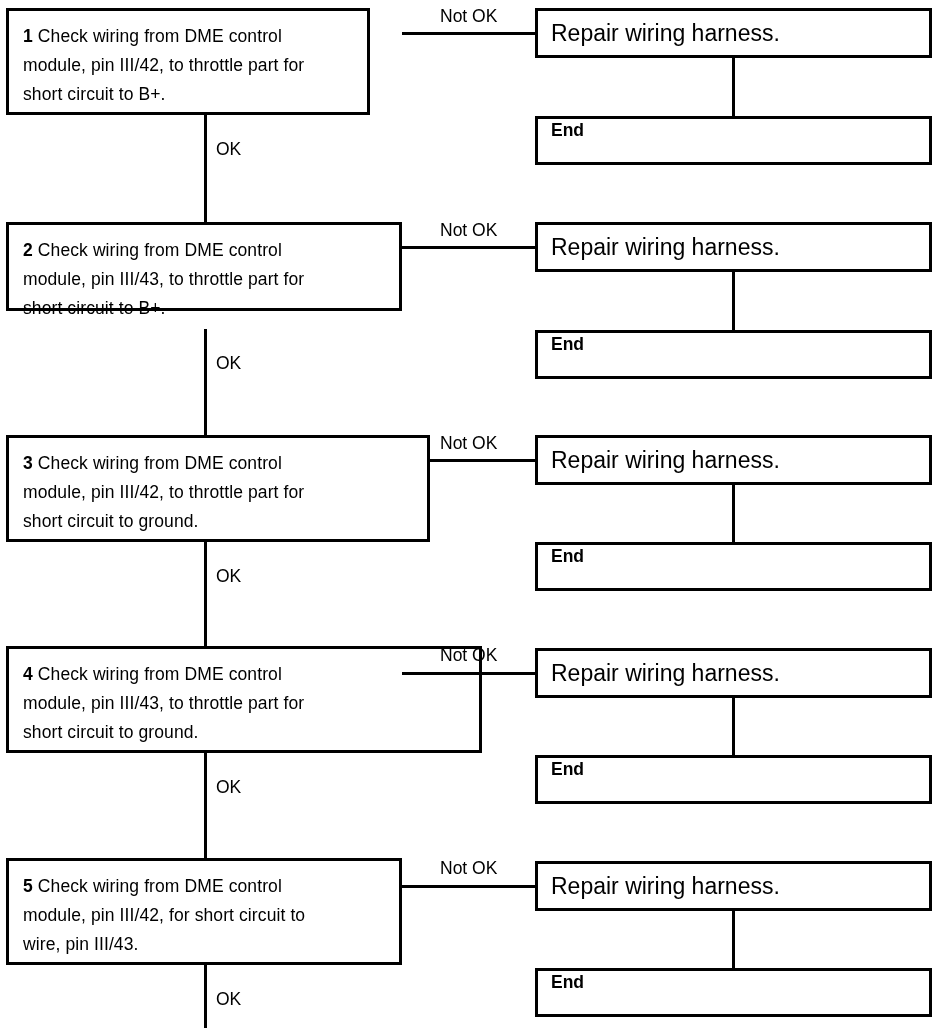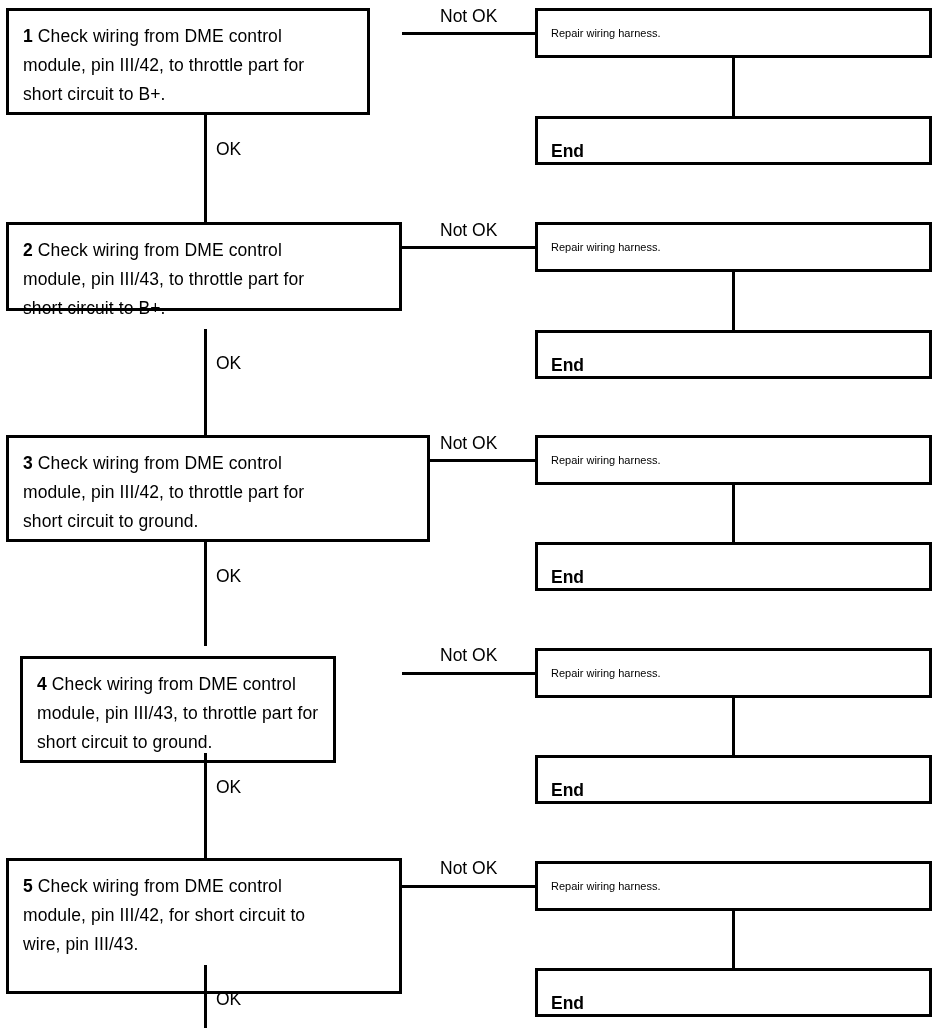--- a/index.html
+++ b/index.html
@@ -33,26 +33,26 @@
   }
   .step-num {
     font-weight: bold;
   }
   .action-box {
     display: flex;
     align-items: center;
     padding-left: 13px;
   }
   .action-text {
-    font-size: 11px;
+    font-size: 23px;
     line-height: 22px;
   }
   .end-box {
     display: flex;
-    align-items: flex-end;
+    align-items: flex-start;
     padding-left: 13px;
   }
   .end-text {
     font-size: 17.5px;
     font-weight: bold;
     line-height: 22px;
   }
   .hline {
     position: absolute;
     background: #000000;
@@ -119,38 +119,38 @@
   <div class="box action-box" style="left:535px; top:435px; width:397px; height:50px;">
     <div class="action-text">Repair wiring harness.</div>
   </div>
   <div class="vline" style="left:732px; top:485px; height:57px;"></div>
   <div class="box end-box" style="left:535px; top:542px; width:397px; height:49px;">
     <div class="end-text">End</div>
   </div>
   <div class="vline" style="left:204px; top:542px; height:104px;"></div>
   <div class="edge-label" style="left:216px; top:566px;">OK</div>
 
-  <div class="box step-box" style="left:20px; top:646px; width:316px; height:107px;margin-top:10px;">
+  <div class="box step-box" style="left:6px; top:646px; width:476px; height:107px;">
     <div class="step-text"><span class="step-num">4</span><span> </span><span>Check wiring from DME control
 module, pin III/43, to throttle part for
 short circuit to ground.</span></div>
   </div>
   <div class="hline" style="left:402px; top:672px; width:133px;"></div>
   <div class="edge-label" style="left:440px; top:645px;">Not OK</div>
   <div class="box action-box" style="left:535px; top:648px; width:397px; height:50px;">
     <div class="action-text">Repair wiring harness.</div>
   </div>
   <div class="vline" style="left:732px; top:698px; height:57px;"></div>
   <div class="box end-box" style="left:535px; top:755px; width:397px; height:49px;">
     <div class="end-text">End</div>
   </div>
   <div class="vline" style="left:204px; top:753px; height:105px;"></div>
   <div class="edge-label" style="left:216px; top:777px;">OK</div>
 
-  <div class="box step-box" style="left:6px; top:858px; width:396px; height:136px;">
+  <div class="box step-box" style="left:6px; top:858px; width:396px; height:107px;">
     <div class="step-text"><span class="step-num">5</span><span> </span><span>Check wiring from DME control
 module, pin III/42, for short circuit to
 wire, pin III/43.</span></div>
   </div>
   <div class="hline" style="left:402px; top:885px; width:133px;"></div>
   <div class="edge-label" style="left:440px; top:858px;">Not OK</div>
   <div class="box action-box" style="left:535px; top:861px; width:397px; height:50px;">
     <div class="action-text">Repair wiring harness.</div>
   </div>
   <div class="vline" style="left:732px; top:911px; height:57px;"></div>

